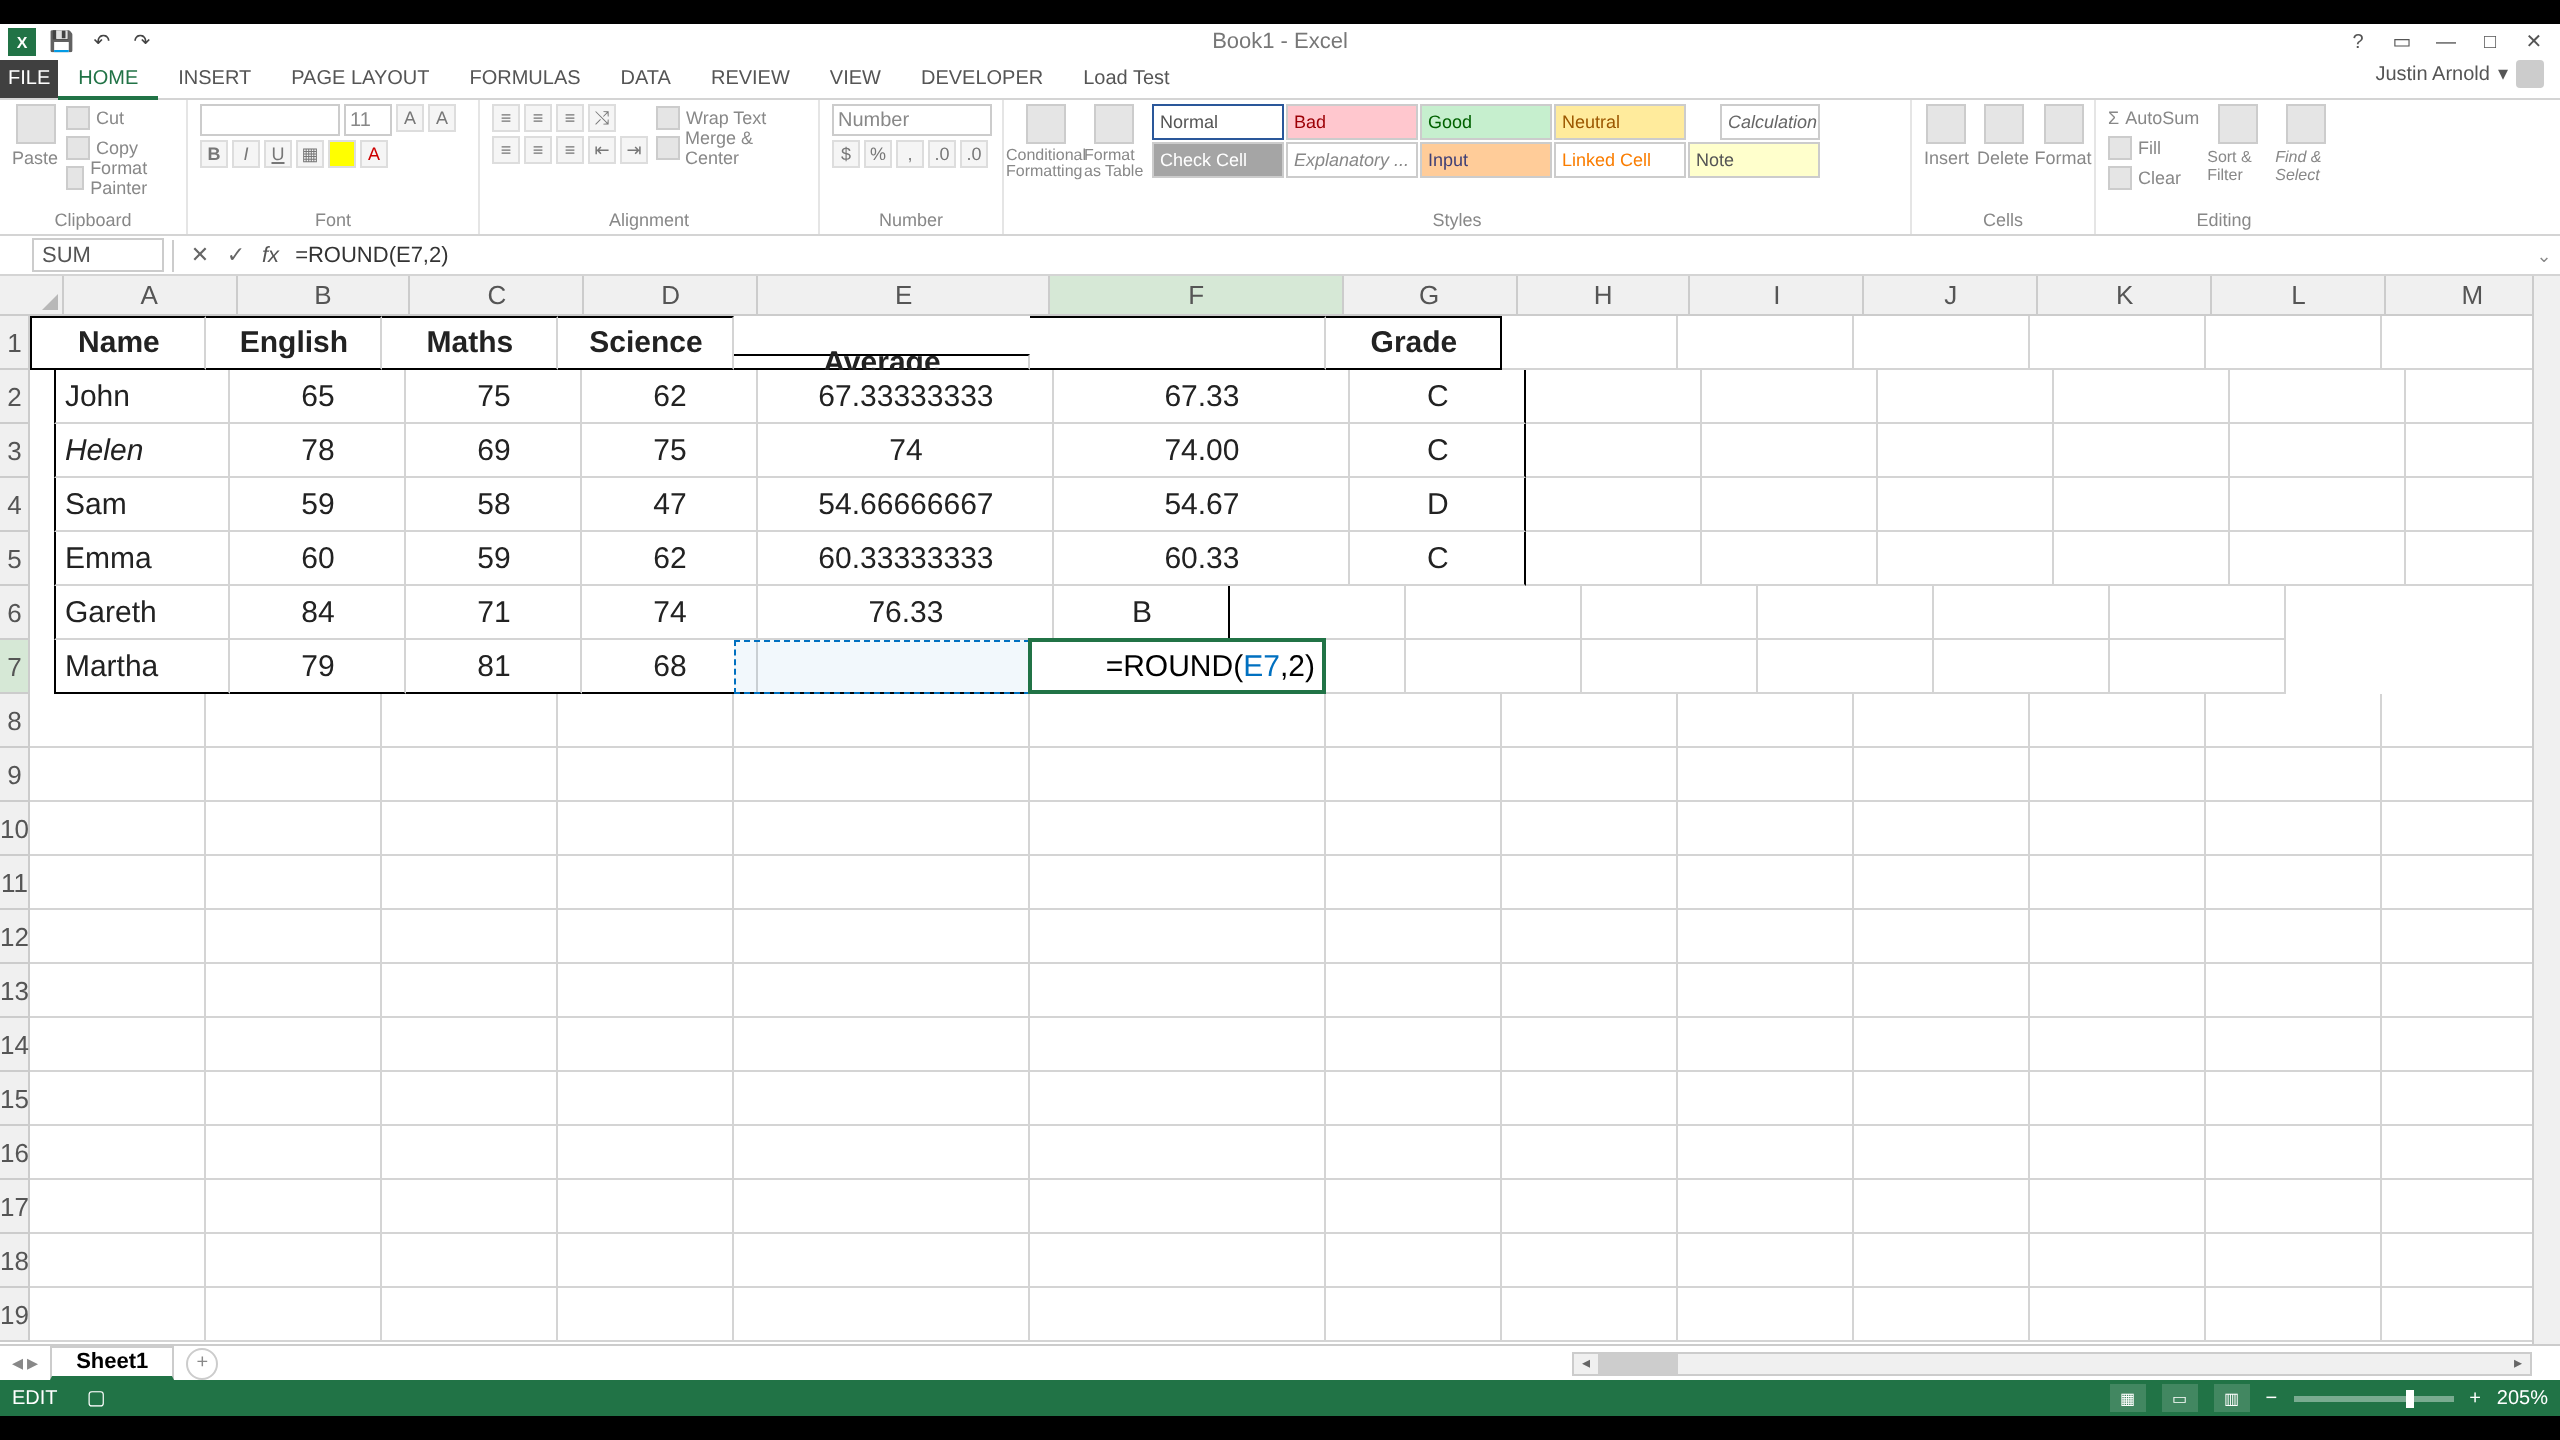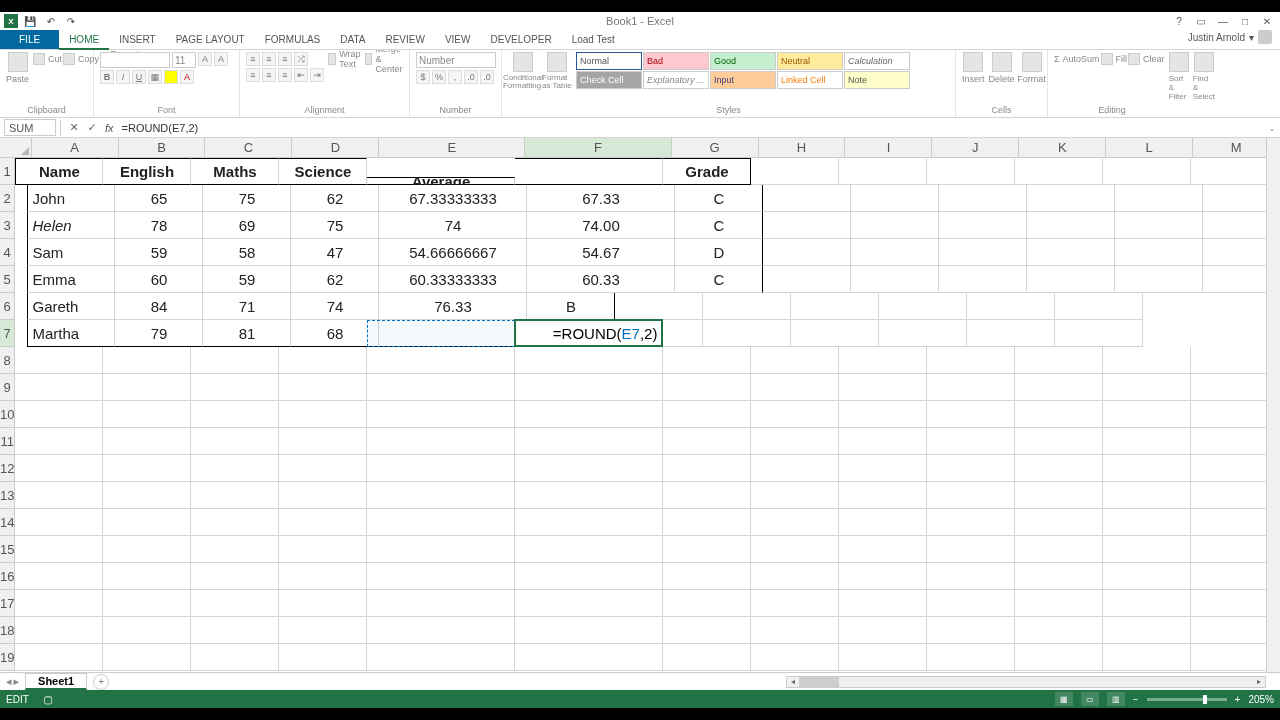--- a/index.html
+++ b/index.html
@@ -13,59 +13,59 @@
   .titlebar { display: flex; align-items: center; height: 18px; background: #fff; position: relative; font-size: 11px; }
   .titlebar .qat { display: flex; align-items: center; gap: 6px; padding-left: 4px; }
   .titlebar .excel-icon { width: 14px; height: 14px; background: #217346; color: #fff; font-size: 8px; display: flex; align-items: center; justify-content: center; font-weight: bold; }
   .titlebar .qat-btn { width: 14px; height: 14px; color: #444; font-size: 10px; display: flex; align-items: center; justify-content: center; cursor: pointer; }
   .titlebar .title-text { position: absolute; left: 50%; transform: translateX(-50%); color: #777; font-size: 11px; }
   .titlebar .win-controls { position: absolute; right: 4px; display: flex; gap: 4px; }
   .titlebar .win-btn { width: 18px; height: 14px; font-size: 10px; color: #555; display: flex; align-items: center; justify-content: center; cursor: pointer; }
 
   
   .ribbon-tabs { display: flex; align-items: stretch; height: 20px; background: #fff; font-size: 10px; border-bottom: 1px solid #d4d4d4; position: relative; }
-  .ribbon-tabs .file-tab { background: #0369a1; color: #fff; padding: 0 19px; display: flex; align-items: center; font-size: 10px; }
+  .ribbon-tabs .file-tab { background: #404040; color: #fff; padding: 0 4px; display: flex; align-items: center; font-size: 10px; }
   .ribbon-tabs .tab { padding: 0 10px; display: flex; align-items: center; color: #555; cursor: pointer; }
   .ribbon-tabs .tab.active { color: #217346; border-bottom: 2px solid #217346; margin-bottom: -1px; }
   .ribbon-tabs .user { position: absolute; right: 8px; color: #555; display: flex; align-items: center; gap: 4px; }
   .ribbon-tabs .user .avatar { width: 14px; height: 14px; background: #ccc; border-radius: 2px; }
 
   
   .ribbon { height: 68px; background: #fff; border-bottom: 1px solid #d4d4d4; display: flex; font-size: 10px; color: #888; }
   .ribbon-group { border-right: 1px solid #e5e5e5; padding: 2px 6px; display: flex; flex-direction: column; justify-content: space-between; }
   .ribbon-group .group-label { text-align: center; font-size: 9px; color: #888; padding-top: 1px; }
   .ribbon-group .group-body { display: flex; gap: 4px; flex: 1; align-items: flex-start; }
   .ribbon .big-btn { display: flex; flex-direction: column; align-items: center; gap: 2px; width: 30px; font-size: 9px; color: #888; }
   .ribbon .big-btn .ico { width: 20px; height: 20px; background: #e5e5e5; border: 1px solid #ccc; }
-  .ribbon .small-row { display: flex; flex-direction: row; gap: 1px; }
+  .ribbon .small-row { display: flex; flex-direction: column; gap: 1px; }
   .ribbon .small-btn { display: flex; align-items: center; gap: 3px; font-size: 9px; color: #888; height: 14px; }
   .ribbon .small-btn .ico { width: 12px; height: 12px; background: #e5e5e5; border: 1px solid #ccc; }
   .ribbon input.font-name { width: 70px; height: 16px; font-size: 10px; border: 1px solid #ccc; padding: 0 2px; color: #888; }
   .ribbon input.font-size { width: 24px; height: 16px; font-size: 10px; border: 1px solid #ccc; padding: 0 2px; color: #888; }
   .ribbon .btnrow { display: flex; gap: 2px; }
   .ribbon .sq { width: 14px; height: 14px; border: 1px solid #ddd; background: #f5f5f5; font-size: 9px; color: #777; display: flex; align-items: center; justify-content: center; }
 
   
   .styles-gallery { display: grid; grid-template-columns: repeat(5, 66px); grid-template-rows: 18px 18px; gap: 1px; }
   .style-cell { border: 1px solid #ccc; font-size: 9px; display: flex; align-items: center; padding-left: 3px; background: #fff; color: #555; }
   .style-cell.normal { }
   .style-cell.bad { color: #9c0006; background: #ffc7ce; }
   .style-cell.good { color: #006100; background: #c6efce; }
   .style-cell.neutral { color: #9c5700; background: #ffeb9c; }
-  .style-cell.calc { color: #666; font-style: italic; }
+  .style-cell.calc { color: #666; font-style: italic; margin-left: 16px; }
   .style-cell.check { background: #a5a5a5; color: #fff; }
   .style-cell.explan { font-style: italic; color: #888; }
   .style-cell.input { background: #ffcc99; color: #3f3f76; text-align: right; }
   .style-cell.linked { background: #fff; color: #fa7d00; }
   .style-cell.note { background: #ffffcc; }
   .style-cell.selected { border: 1px solid #2a579a; }
 
   
   .formula-bar { display: flex; align-items: center; height: 20px; border-bottom: 1px solid #d4d4d4; font-size: 11px; background: #fff; }
-  .name-box { width: 52px; height: 17px; border: 1px solid #ccc; margin-left: 4px; padding: 0 4px; display:flex; align-items:center; color:#555; }
+  .name-box { width: 66px; height: 17px; border: 1px solid #ccc; margin-left: 16px; padding: 0 4px; display:flex; align-items:center; color:#555; }
   .fb-btn { width: 18px; height: 17px; display:flex; align-items:center; justify-content:center; color:#666; cursor:pointer; }
   .fb-sep { width: 1px; height: 16px; background: #ccc; margin: 0 4px; }
   .formula-input { flex: 1; border: none; outline: none; font-size: 11px; padding-left: 4px; color: #333; }
   .fx { font-style: italic; font-size: 11px; color: #555; margin: 0 4px; }
   .collapse-btn { width:16px; color:#888; text-align:center; font-size:9px; }
 
   
   .grid-wrap { flex: 1; overflow: hidden; display:flex; flex-direction: column; background:#fff; }
   .col-headers { display:flex; height: 20px; }
   .selectall { width: 32px; height: 20px; background: #f0f0f0; border-right: 1px solid #ccc; border-bottom: 1px solid #ccc; position:relative; }
@@ -309,21 +309,21 @@
             </div>
           <div class="small-btn">
               <div class="ico"></div>
               <span>Clear</span>
             </div>
         </div>
         <div class="big-btn" style="width:30px;">
             <div class="ico"></div>
             <span style="font-size:8px;">Sort &amp; Filter</span>
           </div>
-        <div class="big-btn" style="width:30px;">
+        <div class="big-btn" style="width:30px;font-style:italic;">
             <div class="ico"></div>
             <span style="font-size:8px;">Find &amp; Select</span>
           </div>
       </div>
       <div class="group-label">Editing</div>
     </div>
   </div>
 
   <div class="formula-bar">
     <div class="name-box">

